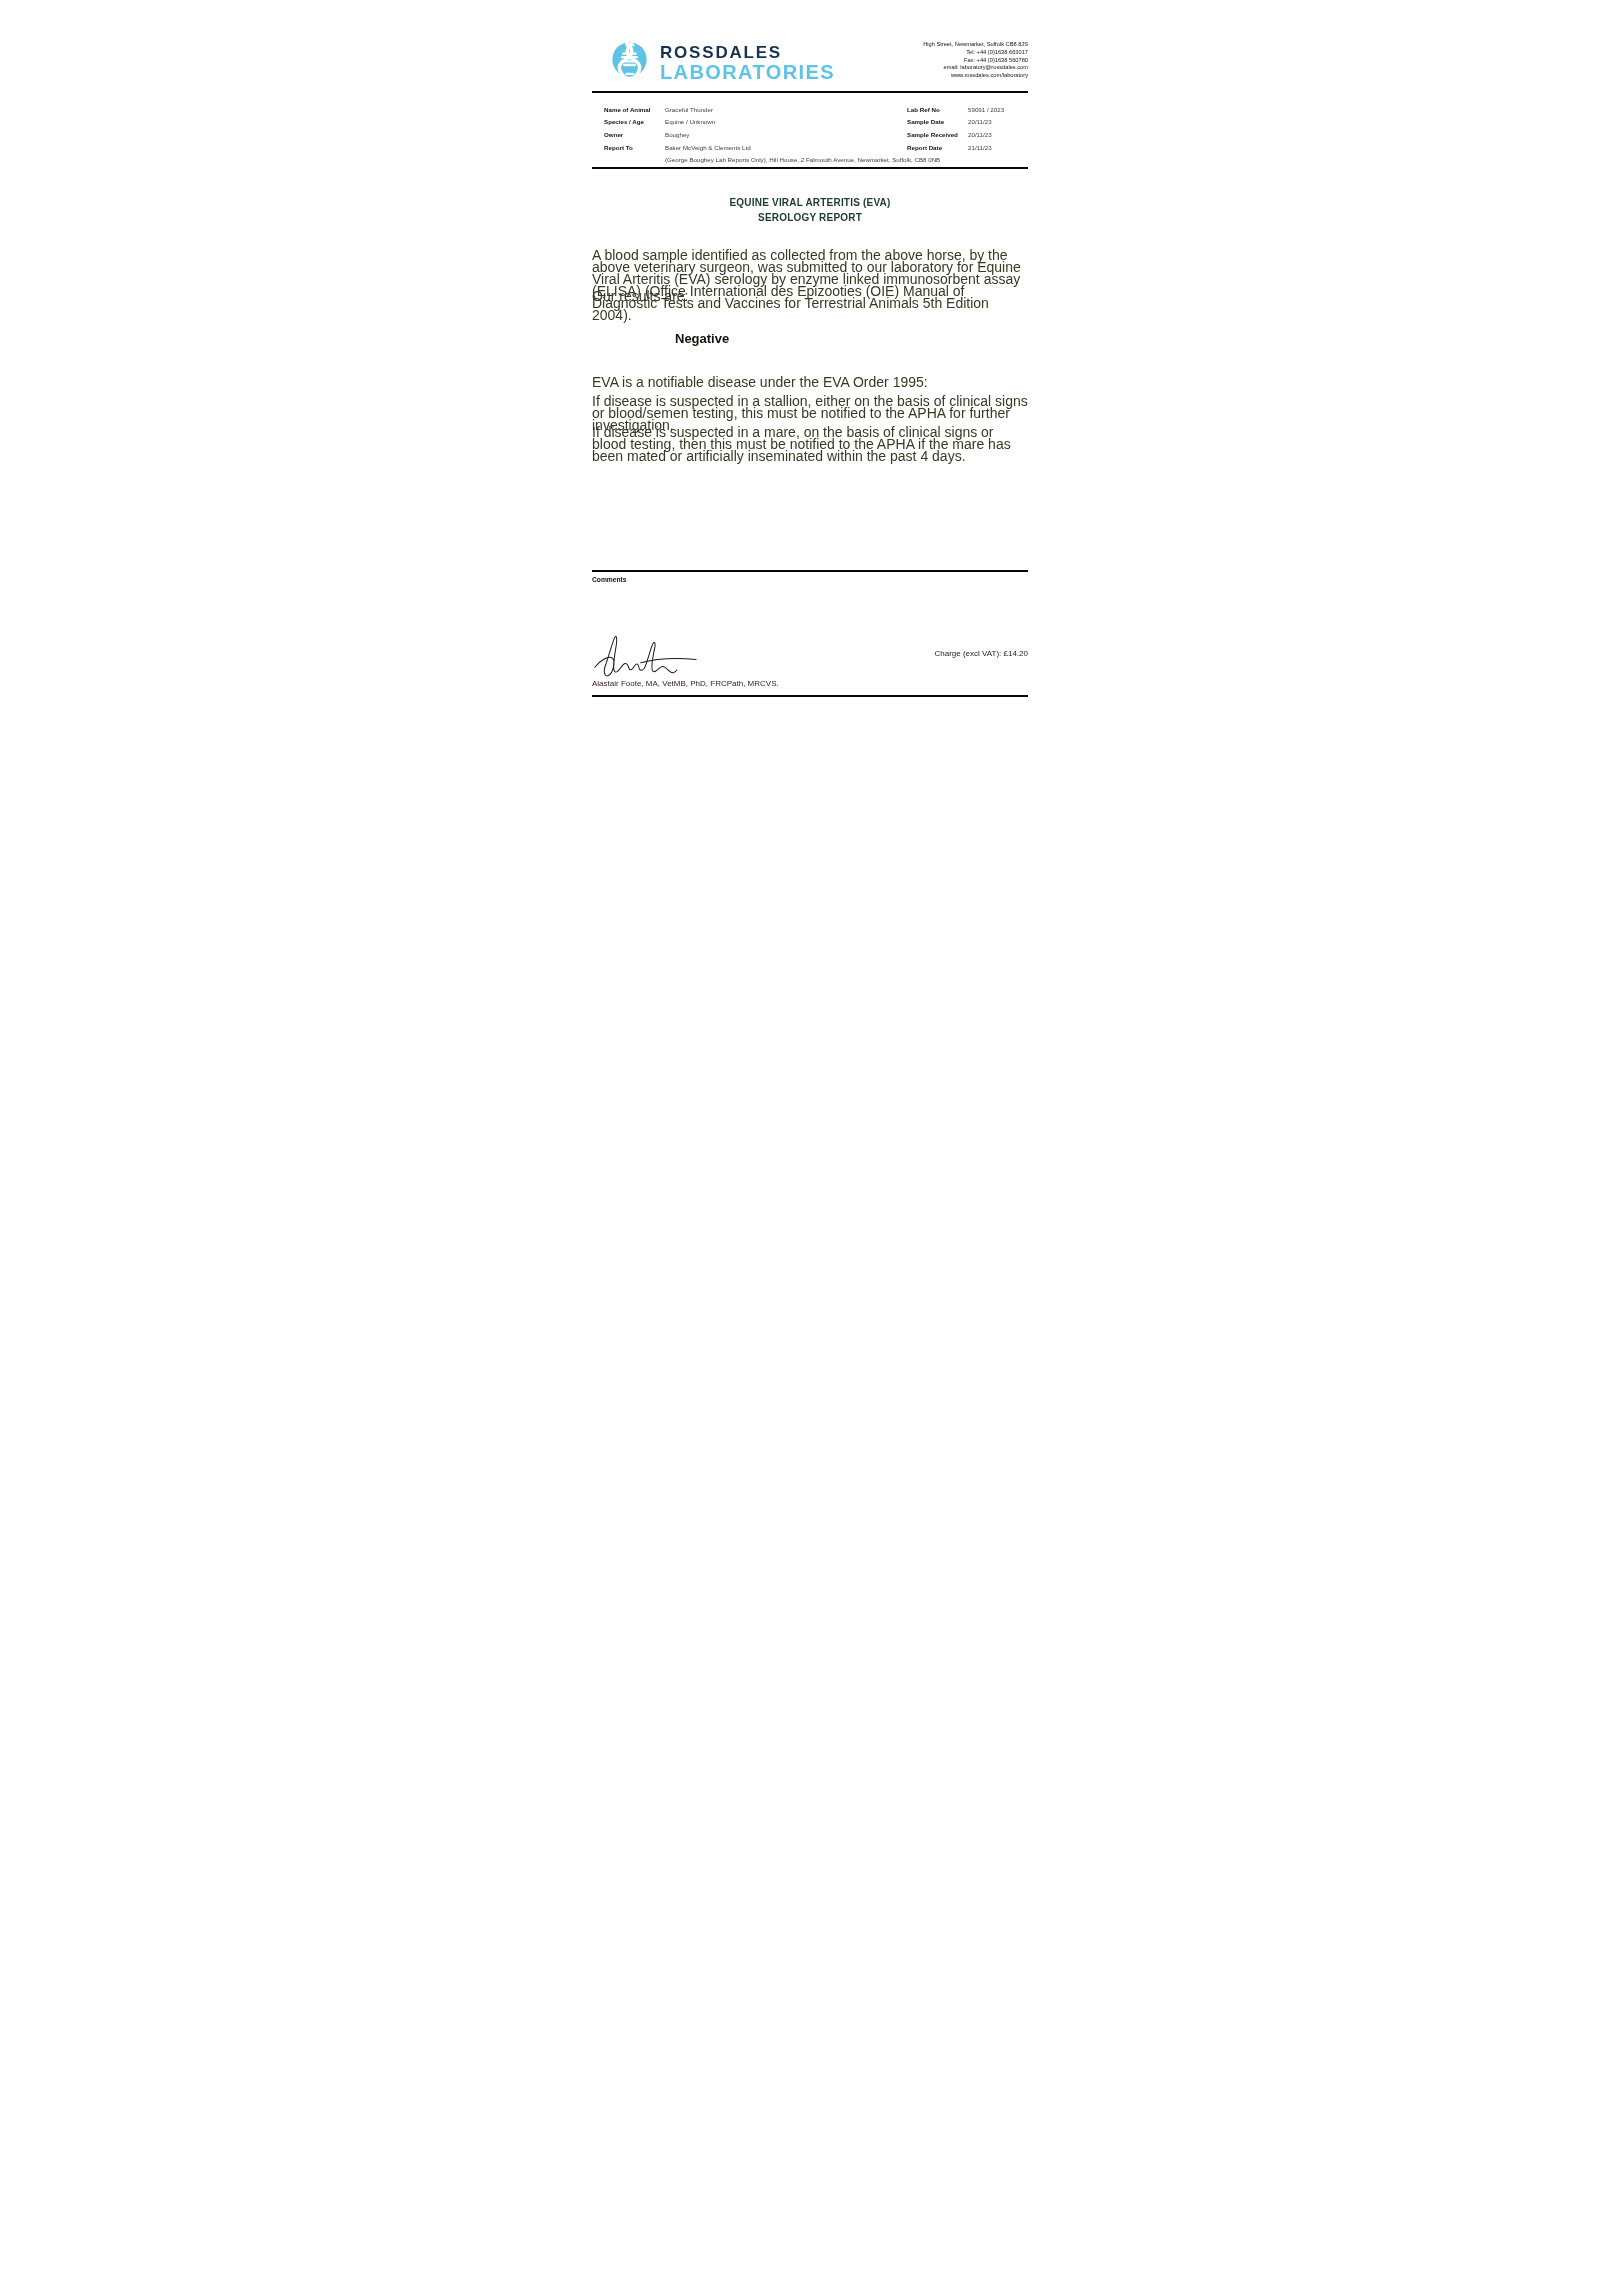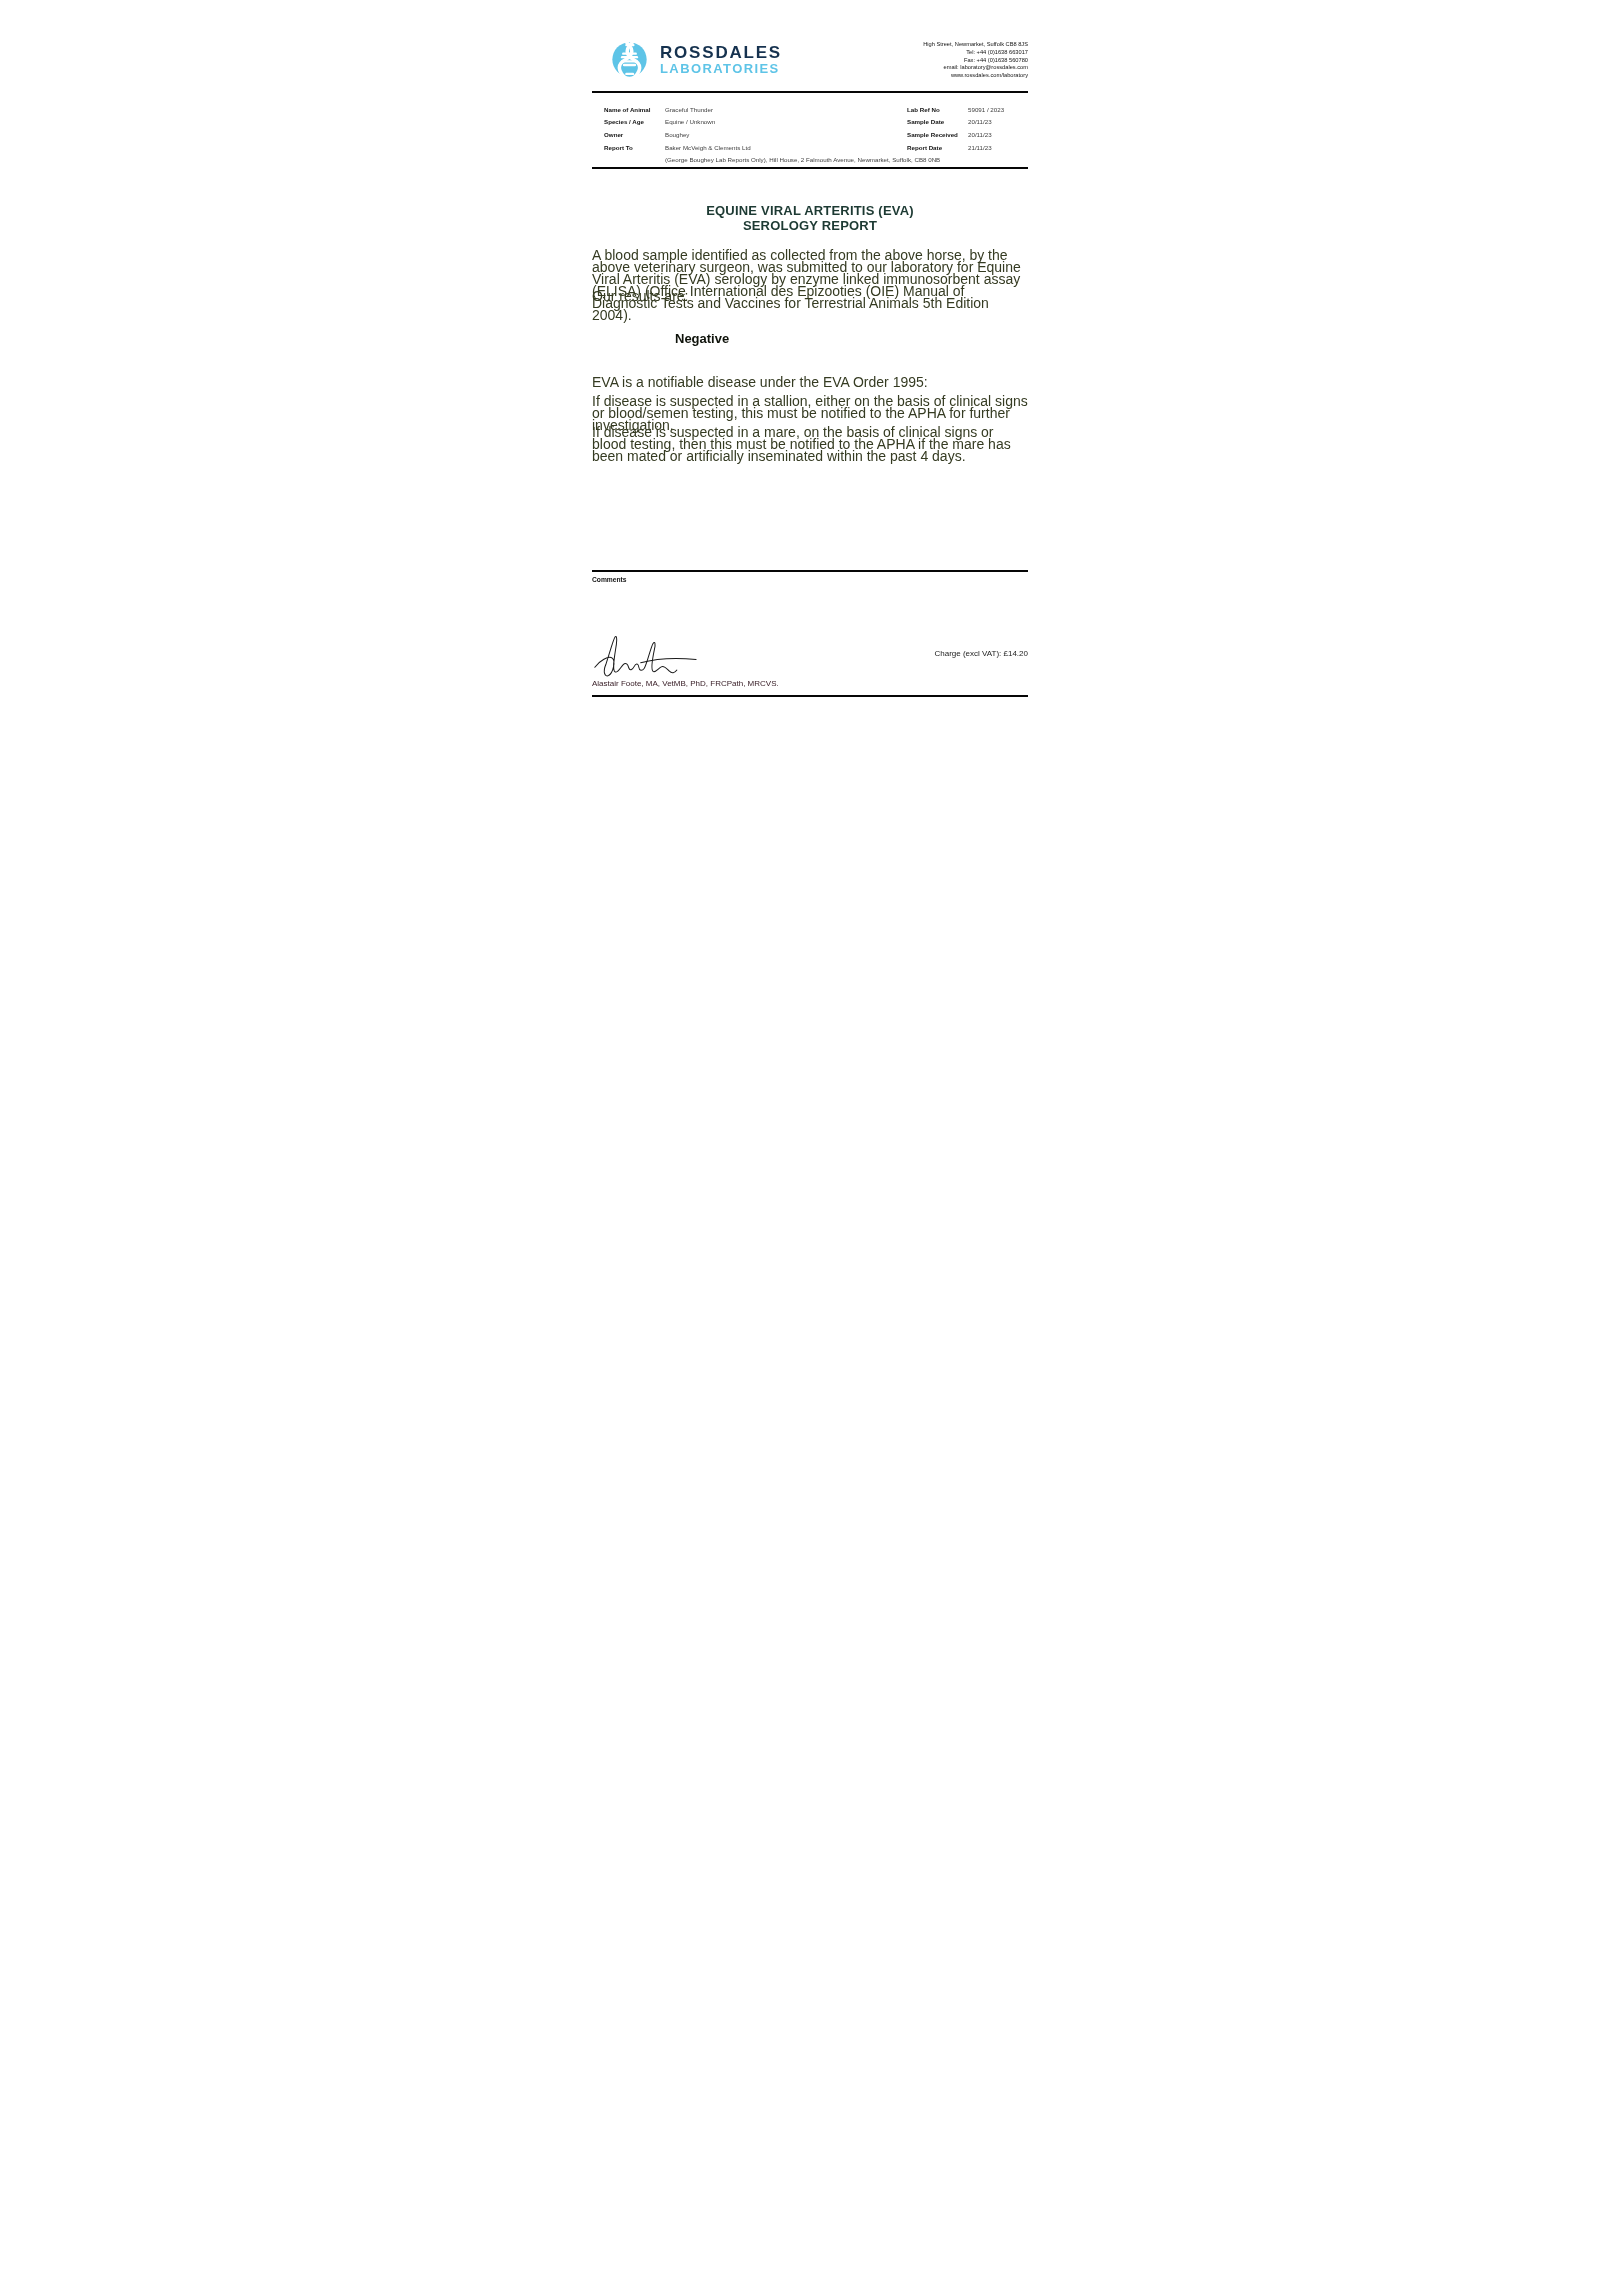--- a/index.html
+++ b/index.html
@@ -14,21 +14,21 @@
   .abs{position:absolute;}
   
   .logo-mark{left:52px;top:34px;width:39px;height:43px;}
   .logo-text-1{
     left:102px;top:39px;
     font-size:17px;font-weight:700;letter-spacing:1.8px;
     color:#16324f;white-space:nowrap;
   }
   .logo-text-2{
     left:102px;top:57px;
-    font-size:13px;font-weight:700;letter-spacing:1.4px;
+    font-size:20px;font-weight:700;letter-spacing:1.4px;
     color:#5ec4e7;white-space:nowrap;
   }
   .contact{
     right:35px;top:37px;
     text-align:right;
     font-size:5.7px;line-height:7.8px;
     color:#141414;
   }
   .rule{
     left:34px;width:436px;height:1.8px;
@@ -49,23 +49,23 @@
   .dv1{left:107px;}
   .dl2{left:349px;}
   .dv2{left:410px;}
   .drow-0{top:102px;}
   .drow-1{top:114px;}
   .drow-2{top:127px;}
   .drow-3{top:140px;}
   .drow-4{top:152px;}
   
   .title-block{
-    left:34px;top:200px;width:436px;
+    left:34px;top:192px;width:436px;
     text-align:center;
-    font-size:13px;font-weight:700;line-height:14.7px;
+    font-size:10px;font-weight:700;line-height:14.7px;
     color:#1d3a33;letter-spacing:0.2px;
   }
   .body-text{
     left:34px;width:436px;
     font-size:14px;line-height:12px;
     color:#353b22;
   }
   .intro{top:245px;}
   .results-intro{top:286px;}
   .result-word{

